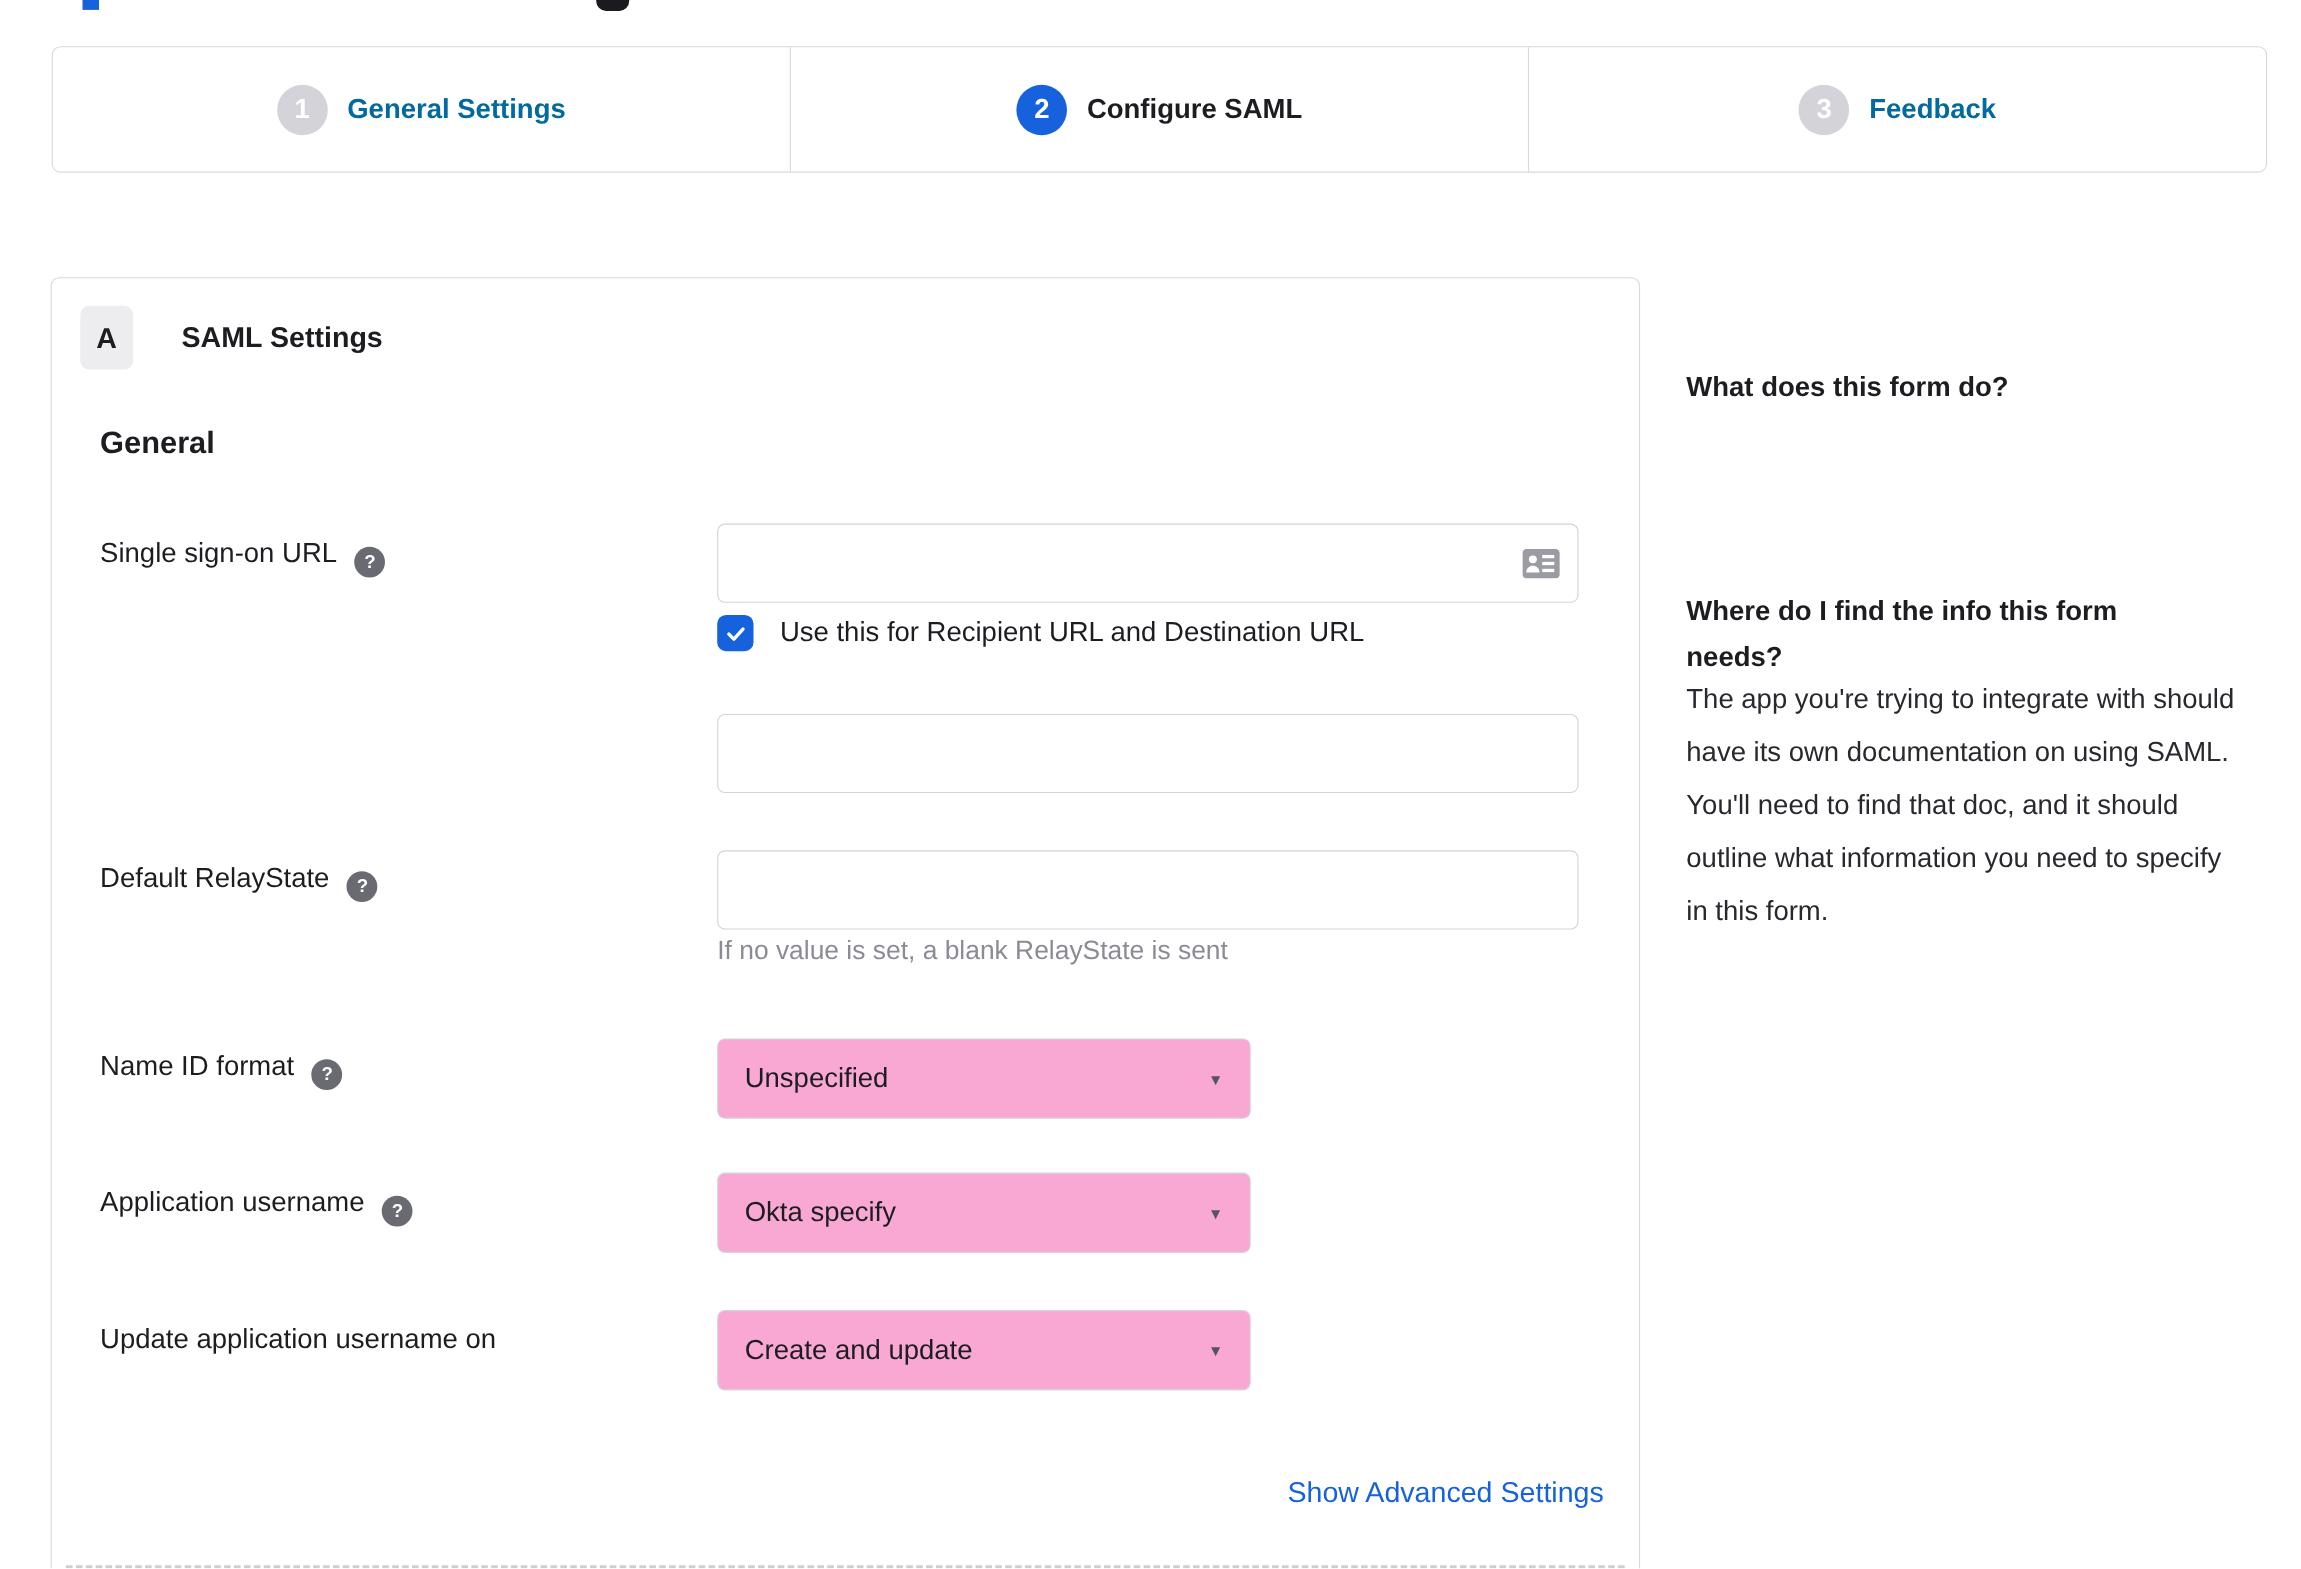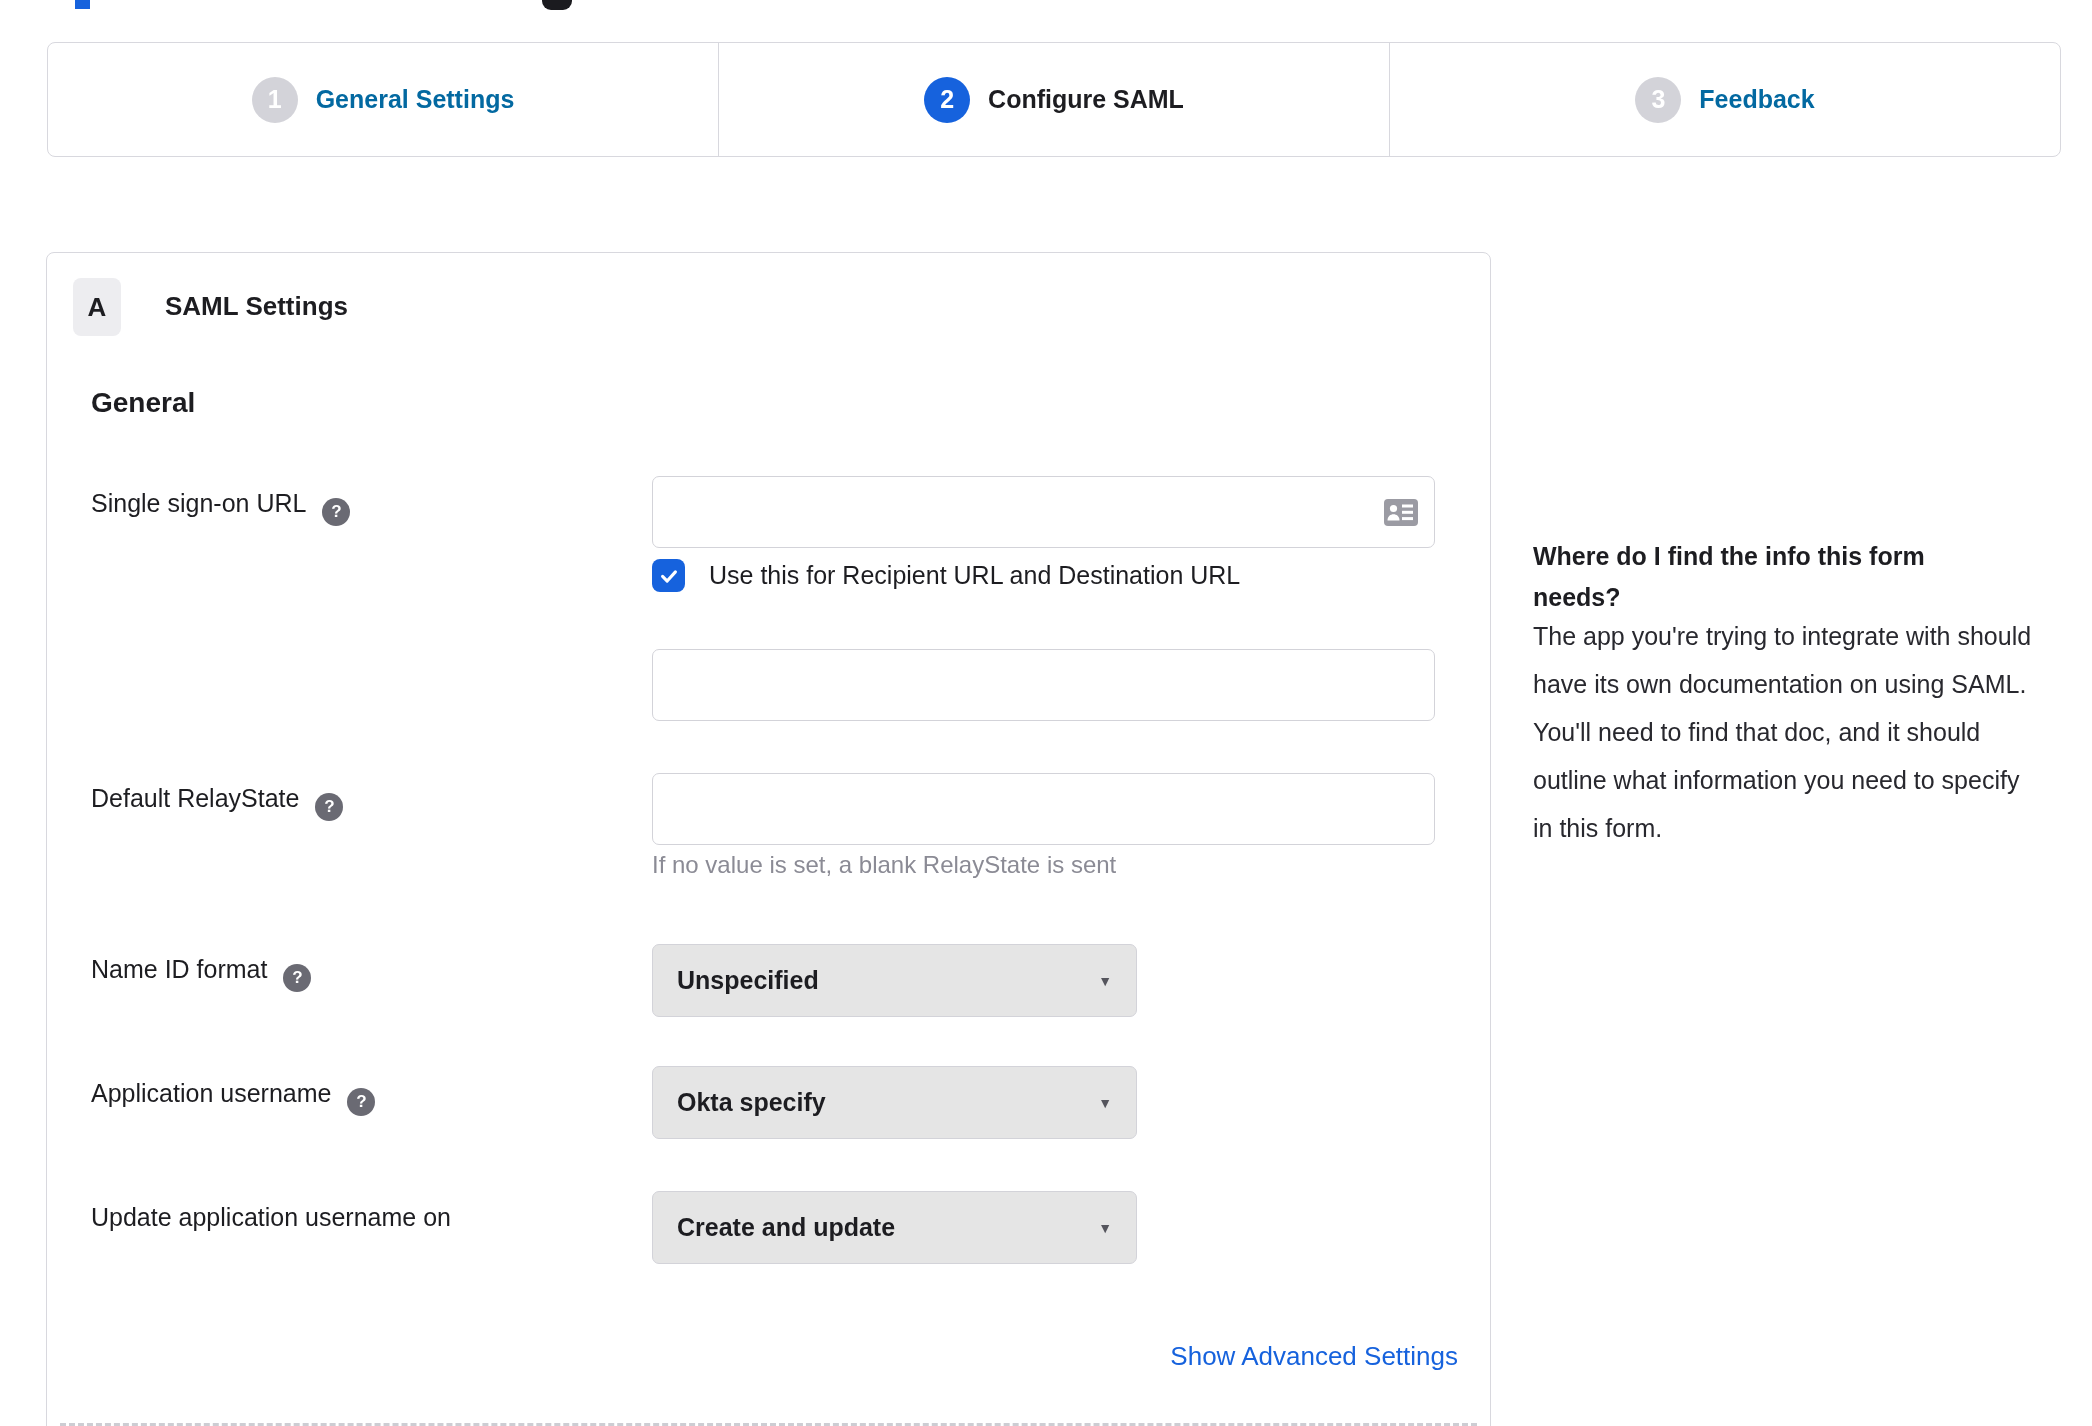--- a/index.html
+++ b/index.html
@@ -41,22 +41,22 @@
                 font-size:25px; padding:0 70px 0 24px; color:#1d1d21; outline:none; }
   .input-icon { position:absolute; left:1337px; width:34px; height:27px; }
 
   .checkbox { position:absolute; left:605px; top:306px; width:33px; height:33px; border-radius:8px;
               background:#1662dd; display:flex; align-items:center; justify-content:center; }
   .checkbox-label { position:absolute; left:662px; top:305px; font-size:25px; line-height:34px; }
 
   .hint { position:absolute; left:605px; top:598px; font-size:24px; color:#8b8b95; }
 
   .select { position:absolute; left:605px; width:485px; height:73px; border:1px solid #d3d3d9; border-radius:7px;
-            background:#e5e5e5; display:flex; align-items:center; padding:0 60px 0 24px; font-size:25px; color:#1d1d21;
-            cursor:pointer;font-weight:bold; }
+            background:#f9a8d4; display:flex; align-items:center; padding:0 60px 0 24px; font-size:25px; color:#1d1d21;
+            cursor:pointer; }
   .select-arrow { position:absolute; right:24px; top:50%; transform:translateY(-50%); font-size:14px; color:#55555d; }
 
   .advanced-link { position:absolute; left:628px; top:1088px; width:783px; text-align:right;
                    font-size:26px; color:#1662dd; cursor:pointer; }
 
   .dashed-divider { position:absolute; left:13px; right:13px; top:1170px; border-top:3px dashed #cdcdd3; }
 
   
   .side-h { position:absolute; left:1533px; font-size:25px; font-weight:700; color:#1d1d21; line-height:41px; }
   .side-p { position:absolute; left:1533px; font-size:25px; color:#28282e; }
@@ -144,16 +144,17 @@
     <div class="select" style="top:938px;">
       <span>Create and update</span>
       <span class="select-arrow">▼</span>
     </div>
 
     <div class="advanced-link">Show Advanced Settings</div>
 
     <div class="dashed-divider"></div>
   </div>
 
+  <div class="side-h" id="side-h1">What does this form do?</div>
   <div class="side-h" id="side-h2">Where do I find the info this form needs?</div>
   <div class="side-p" id="side-p2">The app you're trying to integrate with should have its own documentation on using SAML. You'll need to find that doc, and it should outline what information you need to specify in this form.</div>
 
 </div>
 
 </body></html>

